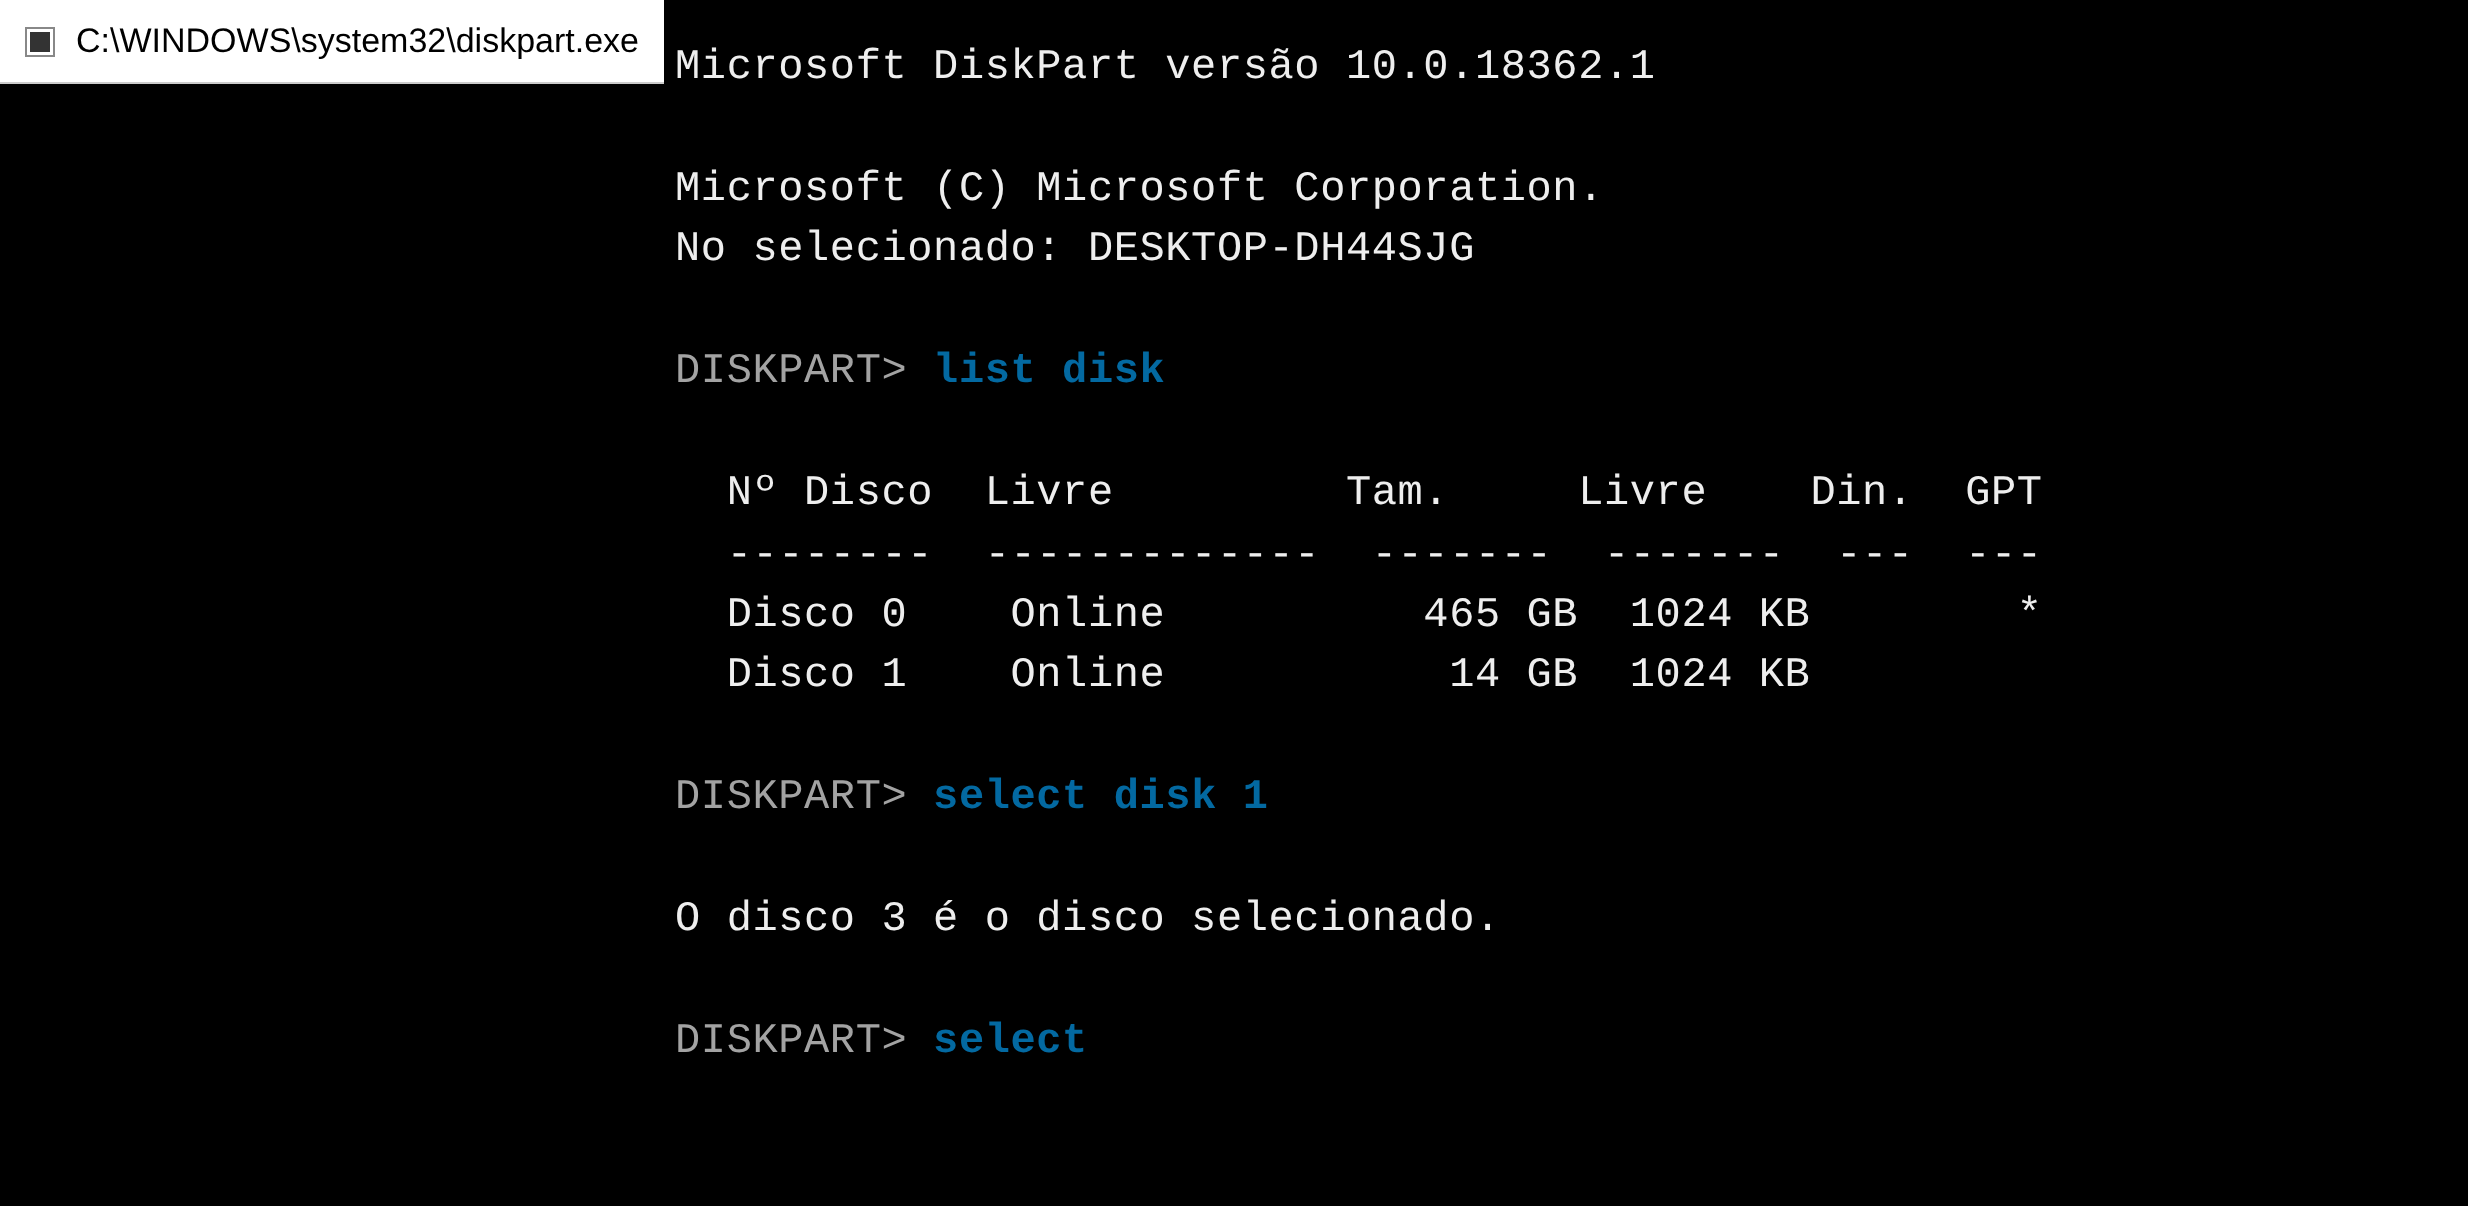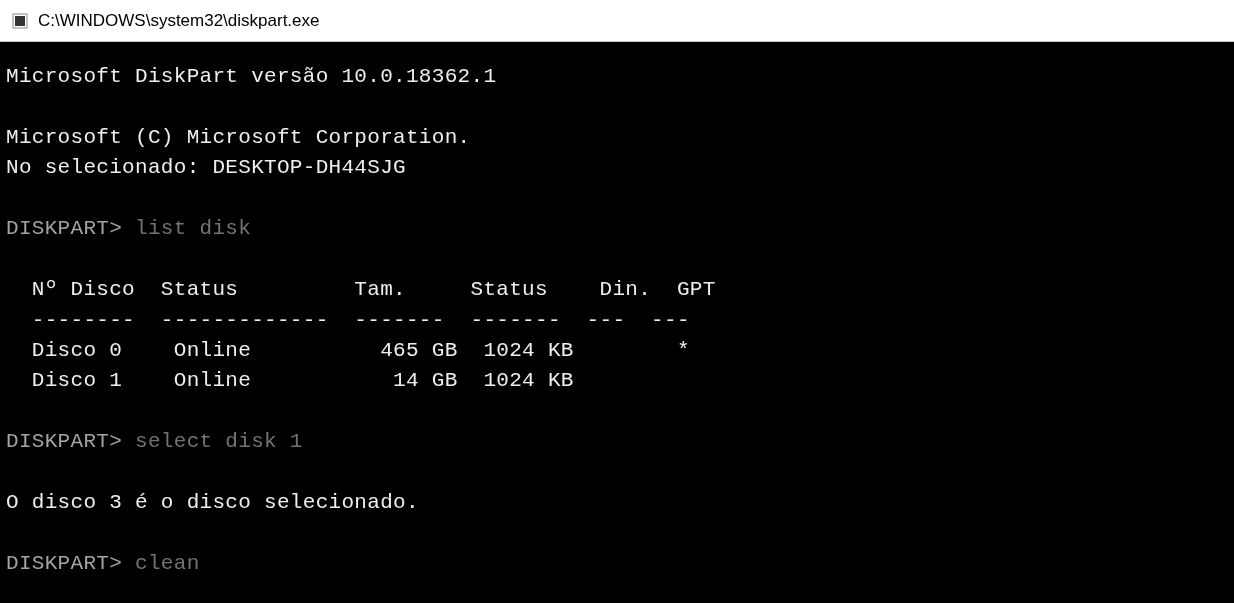--- a/index.html
+++ b/index.html
@@ -11,21 +11,21 @@
       font-family: Consolas, 'Courier New', monospace;
       background: #000;
       width: 1234px;
       height: 603px;
       overflow: hidden;
     }
     .window {
       width: 100%;
       height: 100%;
       display: flex;
-      flex-direction: column;
+      flex-direction: row;
     }
     .titlebar {
       background: #fff;
       height: 42px;
       display: flex;
       align-items: center;
       padding: 0 12px;
       border-bottom: 1px solid #ccc;
     }
     .titlebar-icon {
@@ -53,21 +53,22 @@
       font-size: 21px;
       line-height: 1.45;
       white-space: pre;
       letter-spacing: 0.3px;
       font-weight: 500;
     }
     .prompt {
       color: #a3a3a3;
     }
     .cmd {
-      color: #737373;
+      color: #0369a1;
+      font-weight: bold;
     }
   </style>
 </head>
 <body>
 
 <div class="window">
   <div class="titlebar">
     <span class="titlebar-icon">
       <svg viewBox="0 0 16 16">
         <rect x="1" y="1" width="14" height="14" fill="#fff" stroke="#888" stroke-width="1"></rect>
@@ -77,23 +78,23 @@
     <span class="titlebar-text">C:\WINDOWS\system32\diskpart.exe</span>
   </div>
 
   <div class="terminal"><span>Microsoft DiskPart versão 10.0.18362.1</span>
 
 <span>Microsoft (C) Microsoft Corporation.</span>
 <span>No selecionado: DESKTOP-DH44SJG</span>
 
 <span class="prompt">DISKPART&gt;</span> <span class="cmd">list disk</span>
 
-<span>  Nº Disco  Status         Tam.     Status    Din.  GPT</span>
+<span>  Nº Disco  Livre         Tam.     Livre    Din.  GPT</span>
 <span>  --------  -------------  -------  -------  ---  ---</span>
 <span>  Disco 0    Online          465 GB  1024 KB        *</span>
 <span>  Disco 1    Online           14 GB  1024 KB</span>
 
 <span class="prompt">DISKPART&gt;</span> <span class="cmd">select disk 1</span>
 
 <span>O disco 3 é o disco selecionado.</span>
 
-<span class="prompt">DISKPART&gt;</span> <span class="cmd">clean</span></div>
+<span class="prompt">DISKPART&gt;</span> <span class="cmd">select</span></div>
 </div>
 
 </body></html>

